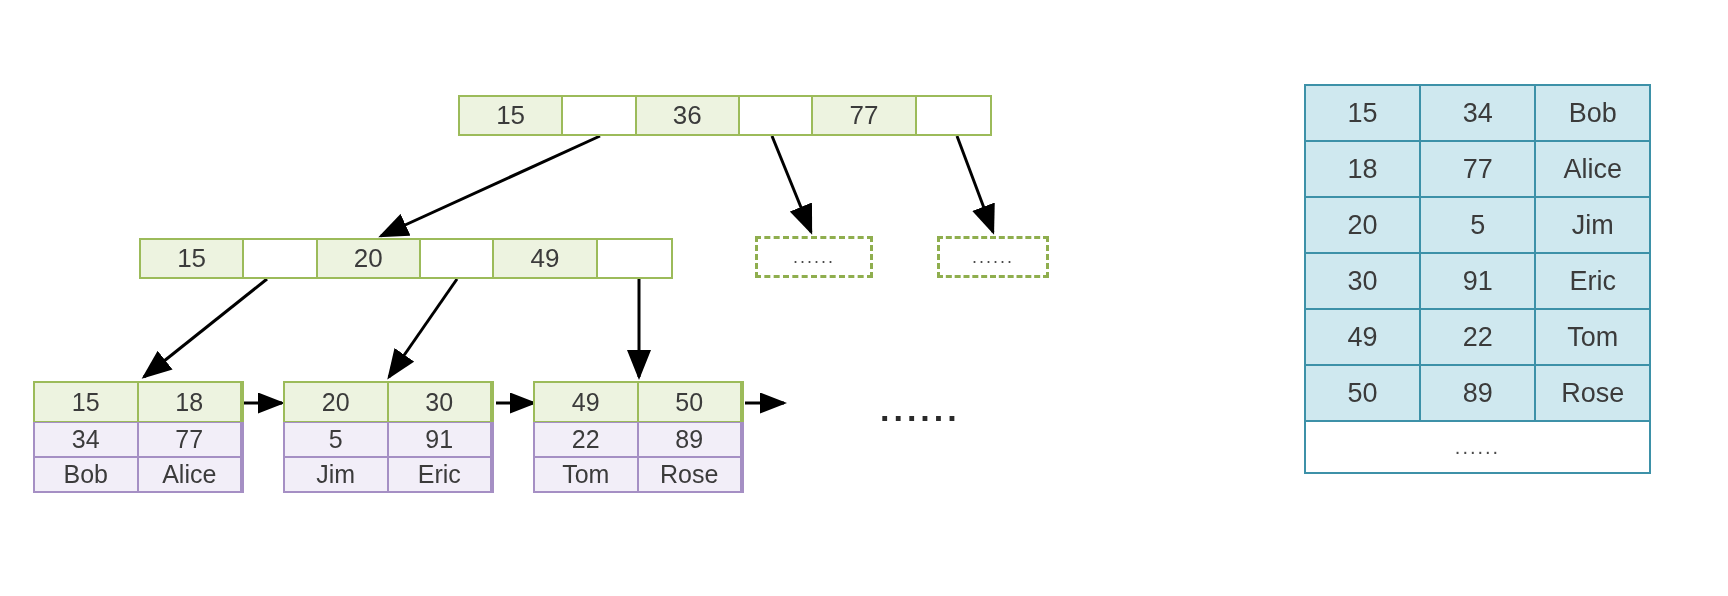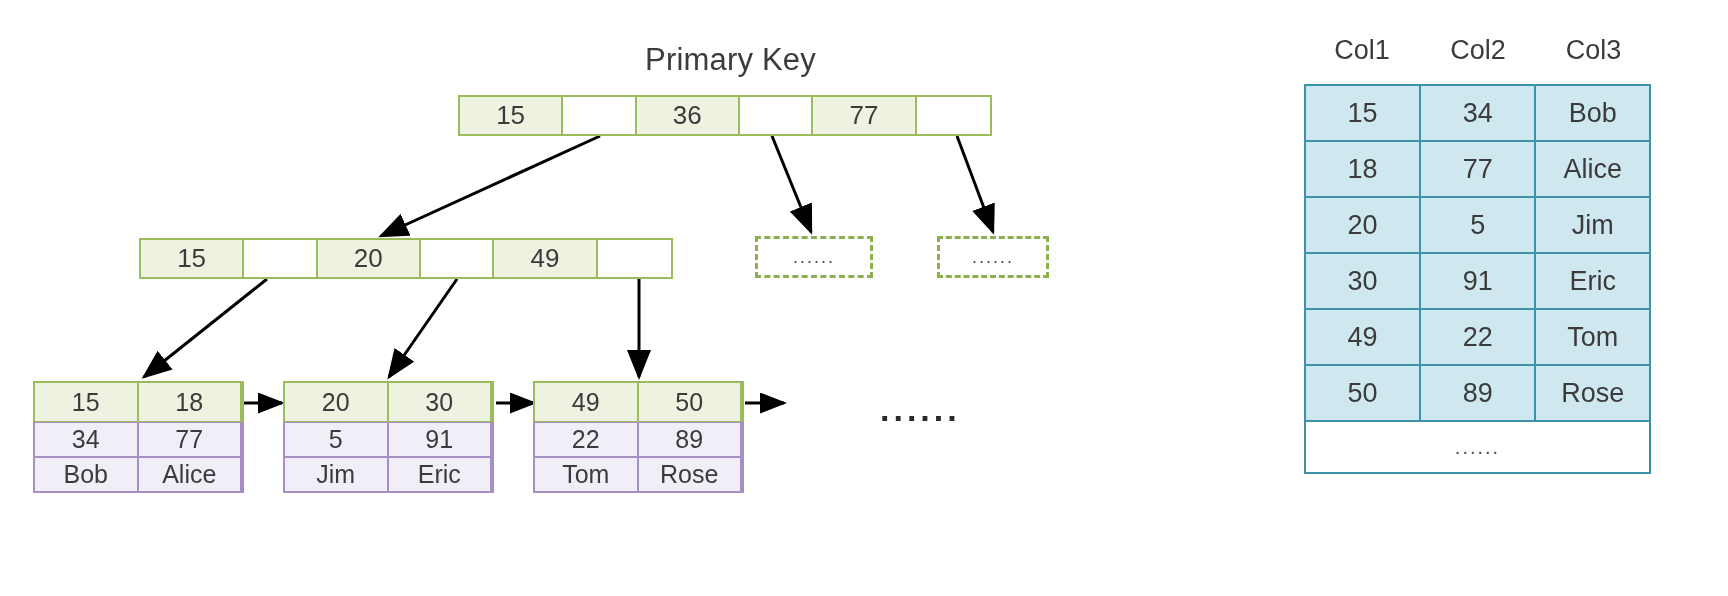--- a/index.html
+++ b/index.html
@@ -191,21 +191,20 @@
 
     <line x1="457" y1="279" x2="389" y2="377" stroke="#000000" stroke-width="3" marker-end="url(#arrowhead)"></line>
 
     <line x1="639" y1="279" x2="639" y2="377" stroke="#000000" stroke-width="3" marker-end="url(#arrowhead)"></line>
 
     <line x1="244" y1="403" x2="282" y2="403" stroke="#000000" stroke-width="3" marker-end="url(#arrowheadsm)"></line>
     <line x1="496" y1="403" x2="534" y2="403" stroke="#000000" stroke-width="3" marker-end="url(#arrowheadsm)"></line>
     <line x1="745" y1="403" x2="784" y2="403" stroke="#000000" stroke-width="3" marker-end="url(#arrowheadsm)"></line>
   </svg>
 
-  <div class="title" style="left:645px; top:42px;">Primary Key</div>
 
   <div class="node" style="left:458px; top:95px; width:534px; height:41px;">
     <div class="cell" style="width:104px;">15</div>
     <div class="cell blank" style="width:74px;"></div>
     <div class="cell" style="width:104px;">36</div>
     <div class="cell blank" style="width:74px;"></div>
     <div class="cell" style="width:104px;">77</div>
     <div class="cell blank" style="width:74px;"></div>
   </div>
 
@@ -261,25 +260,20 @@
       <div class="leaf-cell" style="width:50%;">89</div>
     </div>
     <div class="leaf-row data last">
       <div class="leaf-cell" style="width:50%;">Tom</div>
       <div class="leaf-cell" style="width:50%;">Rose</div>
     </div>
   </div>
 
   <div class="big-ellipsis" style="left:880px; top:392px;">......</div>
 
-  <div class="tbl-headers" style="left:1304px; top:35px; width:347px;">
-    <div class="tbl-header" style="width:116px;">Col1</div>
-    <div class="tbl-header" style="width:116px;">Col2</div>
-    <div class="tbl-header" style="width:115px;">Col3</div>
-  </div>
 
   <table class="data-table" style="left:1304px; top:84px; width:347px;">
     <tbody>
       <tr>
         <td style="width:116px;">15</td>
         <td style="width:116px;">34</td>
         <td style="width:115px;">Bob</td>
       </tr>
       <tr>
         <td>18</td>

